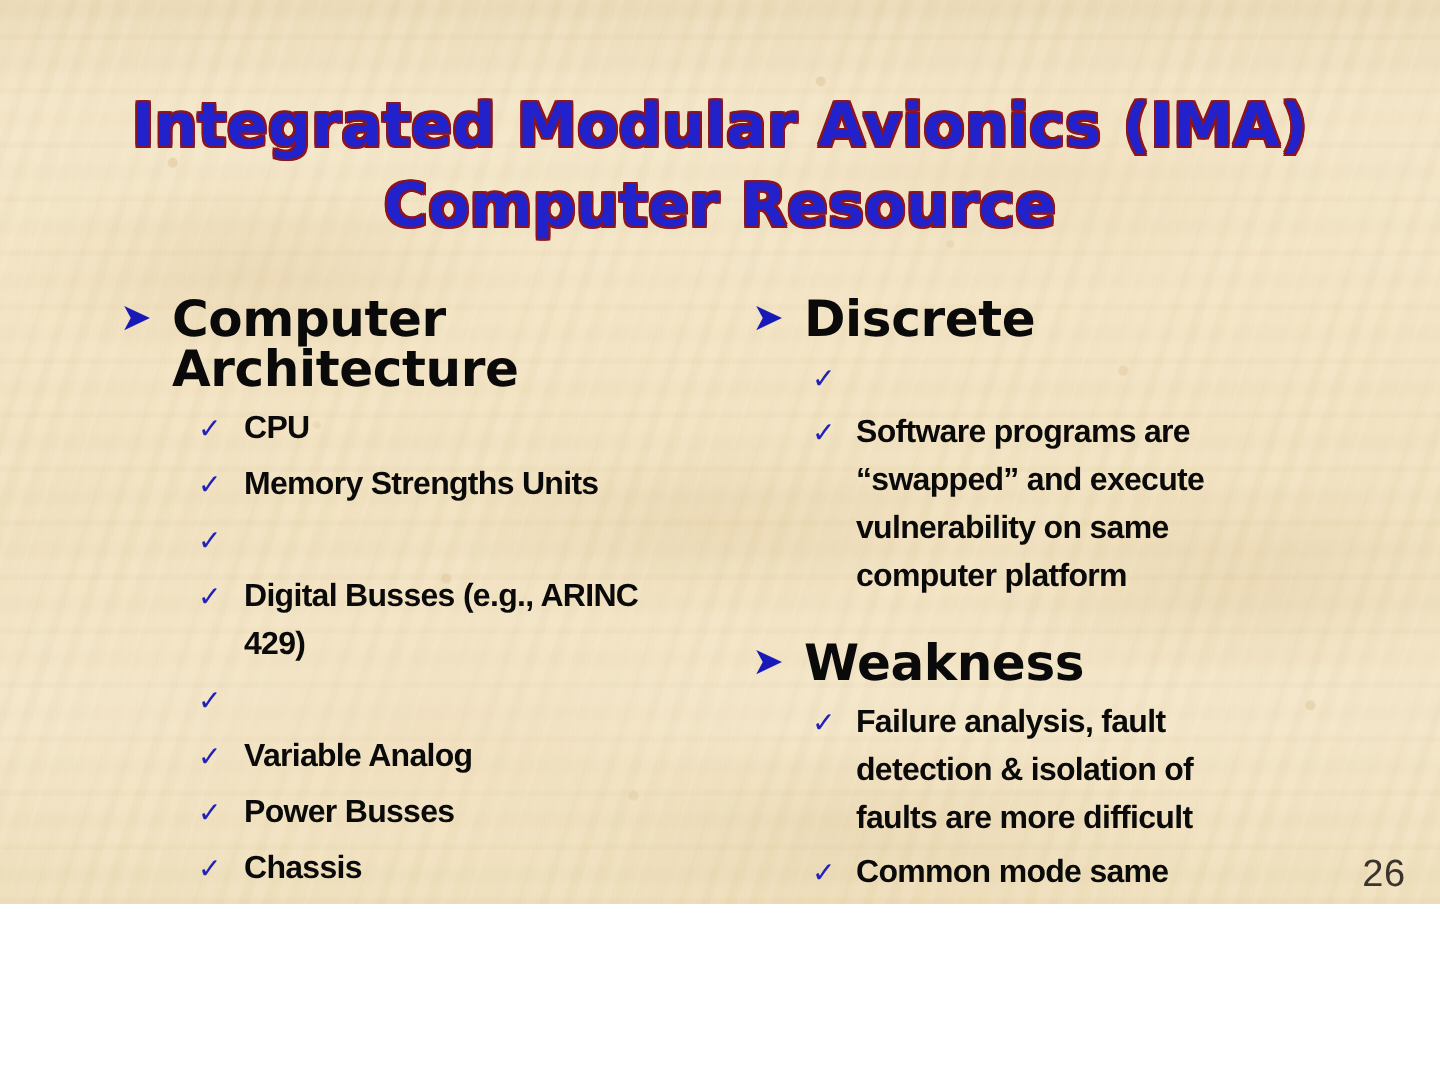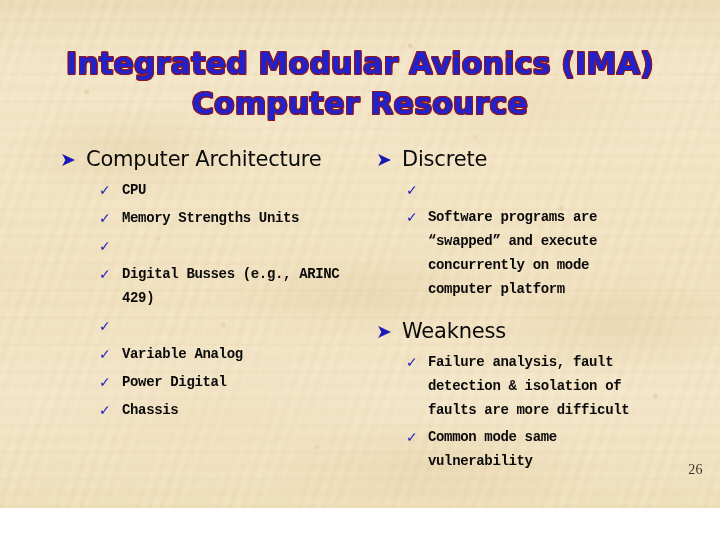--- a/index.html
+++ b/index.html
@@ -9,21 +9,21 @@
   body {
     width: 720px;
     height: 540px;
     overflow: hidden;
     font-family: "Liberation Sans", sans-serif;
   }
 
   #slide {
     position: relative;
     width: 720px;
-    height: 508px;
+    height: 452px;
     overflow: hidden;
     background-color: #f2e3c4;
     background-image:
       
       radial-gradient(circle at 12% 18%, rgba(214,186,137,0.40) 0 2px, rgba(0,0,0,0) 3px),
       radial-gradient(circle at 31% 64%, rgba(219,192,145,0.38) 0 2px, rgba(0,0,0,0) 3px),
       radial-gradient(circle at 57% 9%,  rgba(211,182,131,0.36) 0 2px, rgba(0,0,0,0) 3px),
       radial-gradient(circle at 78% 41%, rgba(220,194,149,0.40) 0 2px, rgba(0,0,0,0) 3px),
       radial-gradient(circle at 91% 78%, rgba(210,181,129,0.34) 0 2px, rgba(0,0,0,0) 3px),
       radial-gradient(circle at 44% 88%, rgba(222,197,153,0.38) 0 2px, rgba(0,0,0,0) 3px),
@@ -118,22 +118,22 @@
     width: 26px;
     color: #1919b8;
     font-family: "DejaVu Sans", sans-serif;
     font-size: 19px;
     line-height: 25px;
     text-align: left;
   }
   .l1 .l1text {
     flex: 1 1 auto;
     font-family: "DejaVu Sans", sans-serif;
-    font-weight: normal;
-    font-size: 21px;
+    font-weight: bold;
+    font-size: 25px;
     line-height: 25px;
     color: #0a0a0a;
     letter-spacing: -0.2px;
   }
 
   
   .l2list {
     margin: 0 0 0 0;
     padding: 0;
     list-style: none;
@@ -148,43 +148,43 @@
     width: 23px;
     margin-left: 39px;
     color: #2222bb;
     font-family: "DejaVu Sans", sans-serif;
     font-size: 14px;
     line-height: 24px;
     text-align: left;
   }
   .l2 .l2text {
     flex: 1 1 auto;
-    font-family: Liberation Mono, monospace;
+    font-family: Liberation Sans, sans-serif;
     font-weight: bold;
-    font-size: 14px;
+    font-size: 16px;
     line-height: 24px;
     color: #0a0a0a;
     letter-spacing: -0.35px;
     white-space: pre-line;
   }
 
   
   #col-right .l2 .check { margin-left: 30px; width: 22px; }
   #col-right .l2 { margin-bottom: 3px; }
 
   
   #weakness-block { margin-top: 18px; }
 
   
   #page-number {
     position: absolute;
     right: 17px;
-    bottom: 30px;
-    font-family: Liberation Serif, serif;
-    font-size: 14px;
+    bottom: 3px;
+    font-family: Liberation Sans, sans-serif;
+    font-size: 19px;
     color: #3a342c;
     letter-spacing: 0.4px;
   }
 </style>
 </head>
 <body>
 
 <div id="slide">
 
   <div id="title">Integrated Modular Avionics (IMA)
@@ -216,21 +216,21 @@
       </li>
       <li class="l2">
         <span class="check">✓</span>
       </li>
       <li class="l2">
         <span class="check">✓</span>
         <span class="l2text">Variable Analog</span>
       </li>
       <li class="l2">
         <span class="check">✓</span>
-        <span class="l2text">Power Digital</span>
+        <span class="l2text">Power Busses</span>
       </li>
       <li class="l2">
         <span class="check">✓</span>
         <span class="l2text">Chassis</span>
       </li>
     </ul>
   </div>
 
   <div id="col-right" class="column">
 
@@ -240,21 +240,21 @@
         <span class="l1text">Discrete</span>
       </div>
       <ul class="l2list">
         <li class="l2">
           <span class="check">✓</span>
         </li>
         <li class="l2">
           <span class="check">✓</span>
           <span class="l2text">Software programs are
 “swapped” and execute
-concurrently on mode
+vulnerability on same
 computer platform</span>
         </li>
       </ul>
     </div>
 
     <div id="weakness-block">
       <div class="l1">
         <span class="bullet">➤</span>
         <span class="l1text">Weakness</span>
       </div>

